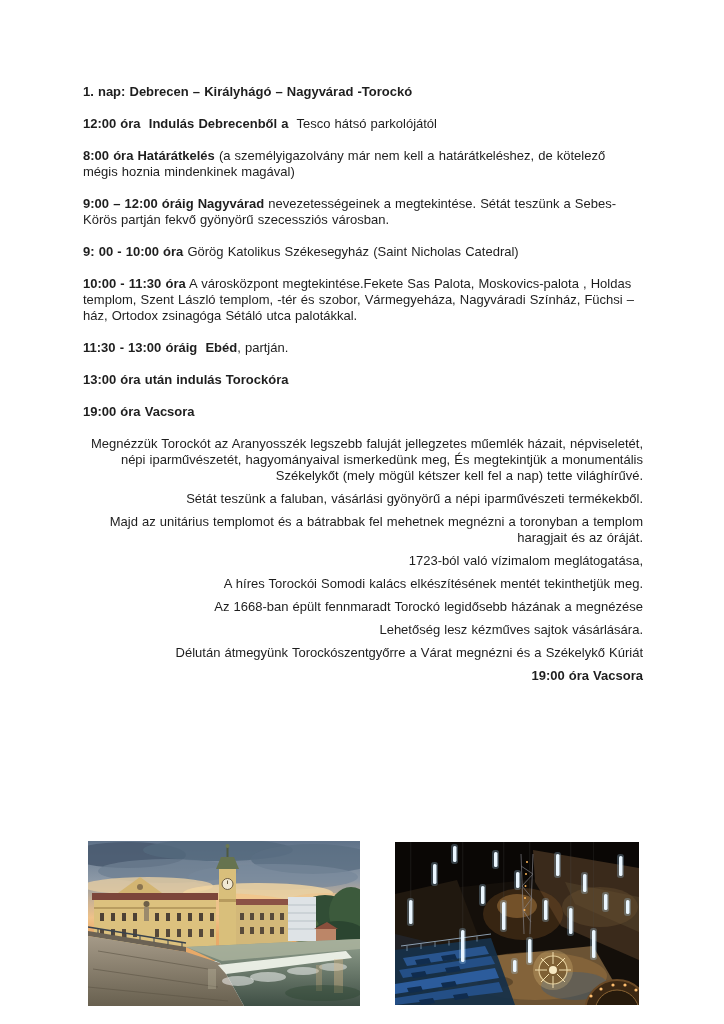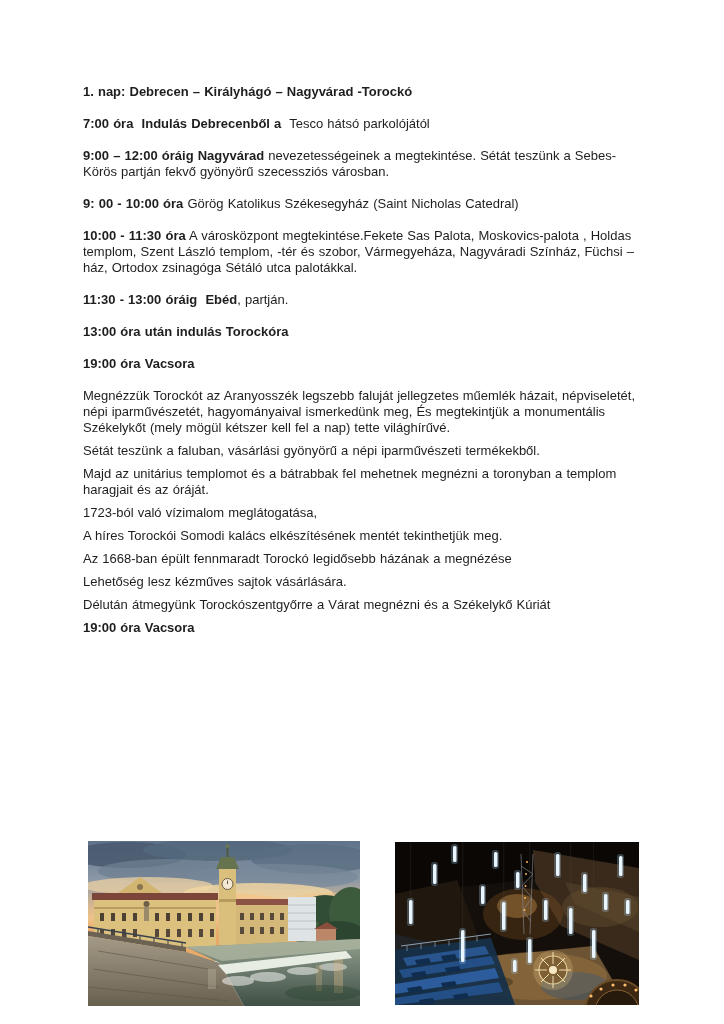--- a/index.html
+++ b/index.html
@@ -19,42 +19,43 @@
     width: 560px;
   }
   p.para {
     margin: 0 0 16px 0;
     font-size: 13px;
     line-height: 16px;
     color: #1e1e1e;
     white-space: pre-wrap;
     word-spacing: 0.5px;
   }
-  p.para.sm { margin-bottom: 7px; }
+  p.para.sm { margin-bottom: 7px; text-align: right; }
   p.para.last { margin-bottom: 0; }
   .b { font-weight: bold; }
   .figures {
     position: absolute;
     left: 88px;
     top: 841px;
     display: flex;
     gap: 35px;
   }
   .fig { overflow: hidden; }
   .fig svg { display: block; }
   .fig-left  { width: 272px; height: 165px; }
   .fig-right { width: 244px; height: 163px; margin-top: 1px; }
 </style>
 </head>
 <body>
 
 <div class="page">
   <div class="content">
     <p class="para"><span class="b">1. nap: Debrecen – Királyhágó – Nagyvárad -Torockó</span><span></span></p>
-    <p class="para"><span class="b">7:00 óra  Indulás Debrecenből a</span><span>  Tesco hátsó parkolójától</span></p>
+    <p class="para"><span class="b">12:00 óra  Indulás Debrecenből a</span><span>  Tesco hátsó parkolójától</span></p>
+    <p class="para"><span class="b">8:00 óra Határátkelés</span><span> (a személyigazolvány már nem kell a határátkeléshez, de kötelező mégis hoznia mindenkinek magával)</span></p>
     <p class="para"><span class="b">9:00 – 12:00 óráig Nagyvárad</span><span> nevezetességeinek a megtekintése. Sétát teszünk a Sebes-Körös partján fekvő gyönyörű szecessziós városban.</span></p>
     <p class="para"><span class="b">9: 00 - 10:00 óra</span><span> Görög Katolikus Székesegyház (Saint Nicholas Catedral)</span></p>
     <p class="para"><span class="b">10:00 - 11:30 óra</span><span> A városközpont megtekintése.Fekete Sas Palota, Moskovics-palota , Holdas templom, Szent László templom, -tér és szobor, Vármegyeháza, Nagyváradi Színház, Füchsi – ház, Ortodox zsinagóga Sétáló utca palotákkal.</span></p>
     <p class="para"><span class="b">11:30 - 13:00 óráig  Ebéd</span><span>, partján.</span></p>
     <p class="para"><span class="b">13:00 óra után indulás Torockóra</span><span></span></p>
     <p class="para"><span class="b">19:00 óra Vacsora</span><span></span></p>
     <p class="para sm"><span class="b"></span><span>Megnézzük Torockót az Aranyosszék legszebb faluját jellegzetes műemlék házait, népviseletét, népi iparművészetét, hagyományaival ismerkedünk meg, És megtekintjük a monumentális Székelykőt (mely mögül kétszer kell fel a nap) tette világhírűvé.</span></p>
     <p class="para sm"><span class="b"></span><span>Sétát teszünk a faluban, vásárlási gyönyörű a népi iparművészeti termékekből.</span></p>
     <p class="para sm"><span class="b"></span><span>Majd az unitárius templomot és a bátrabbak fel mehetnek megnézni a toronyban a templom haragjait és az óráját.</span></p>
     <p class="para sm"><span class="b"></span><span>1723-ból való vízimalom meglátogatása,</span></p>

